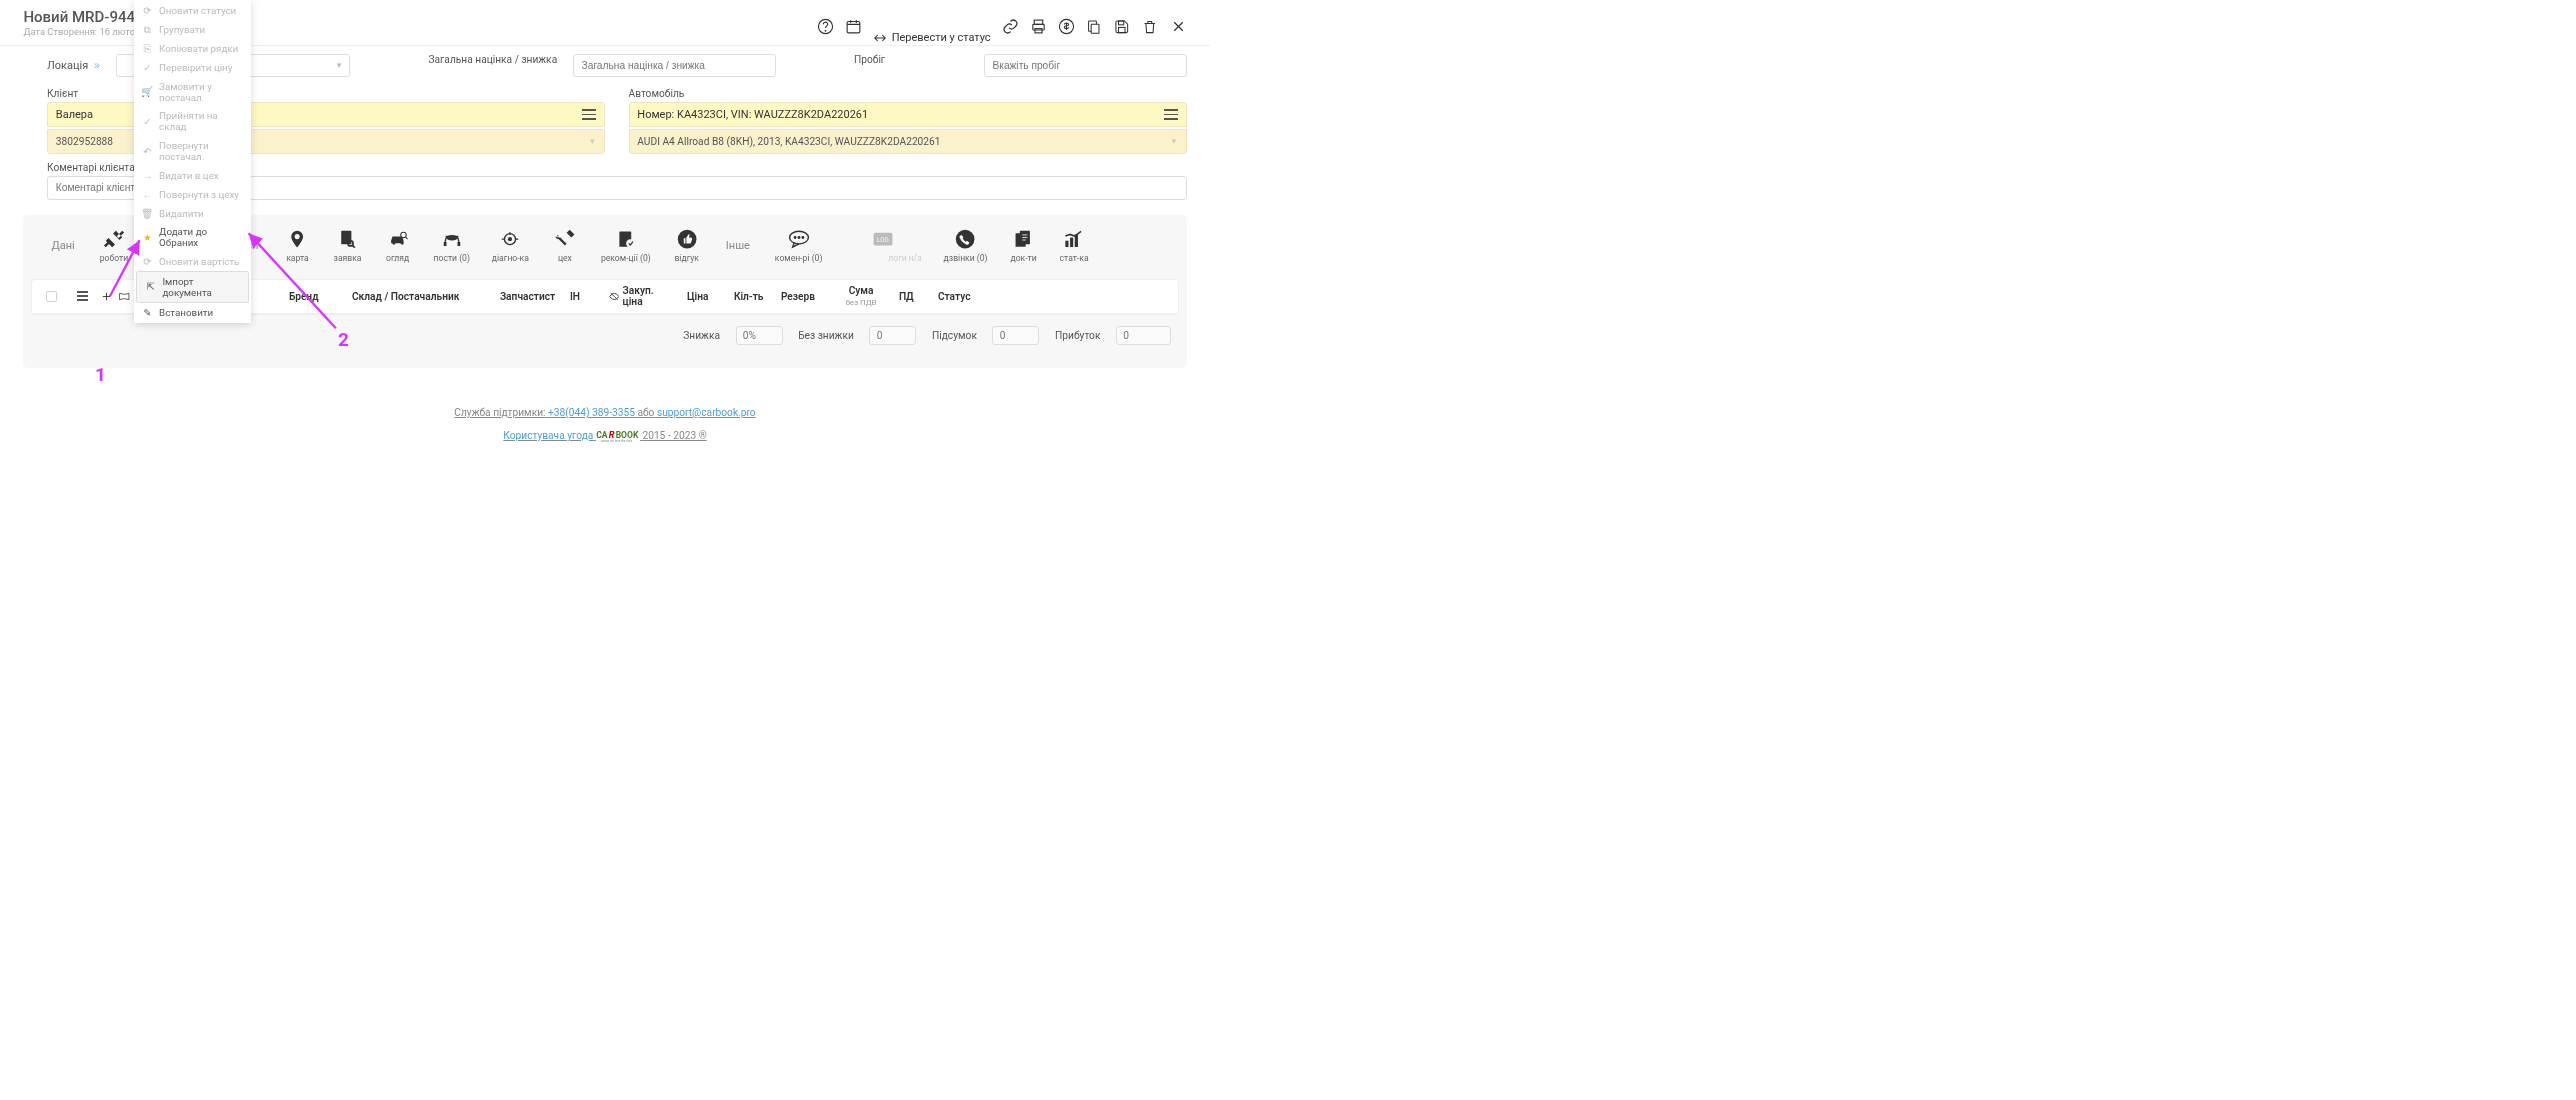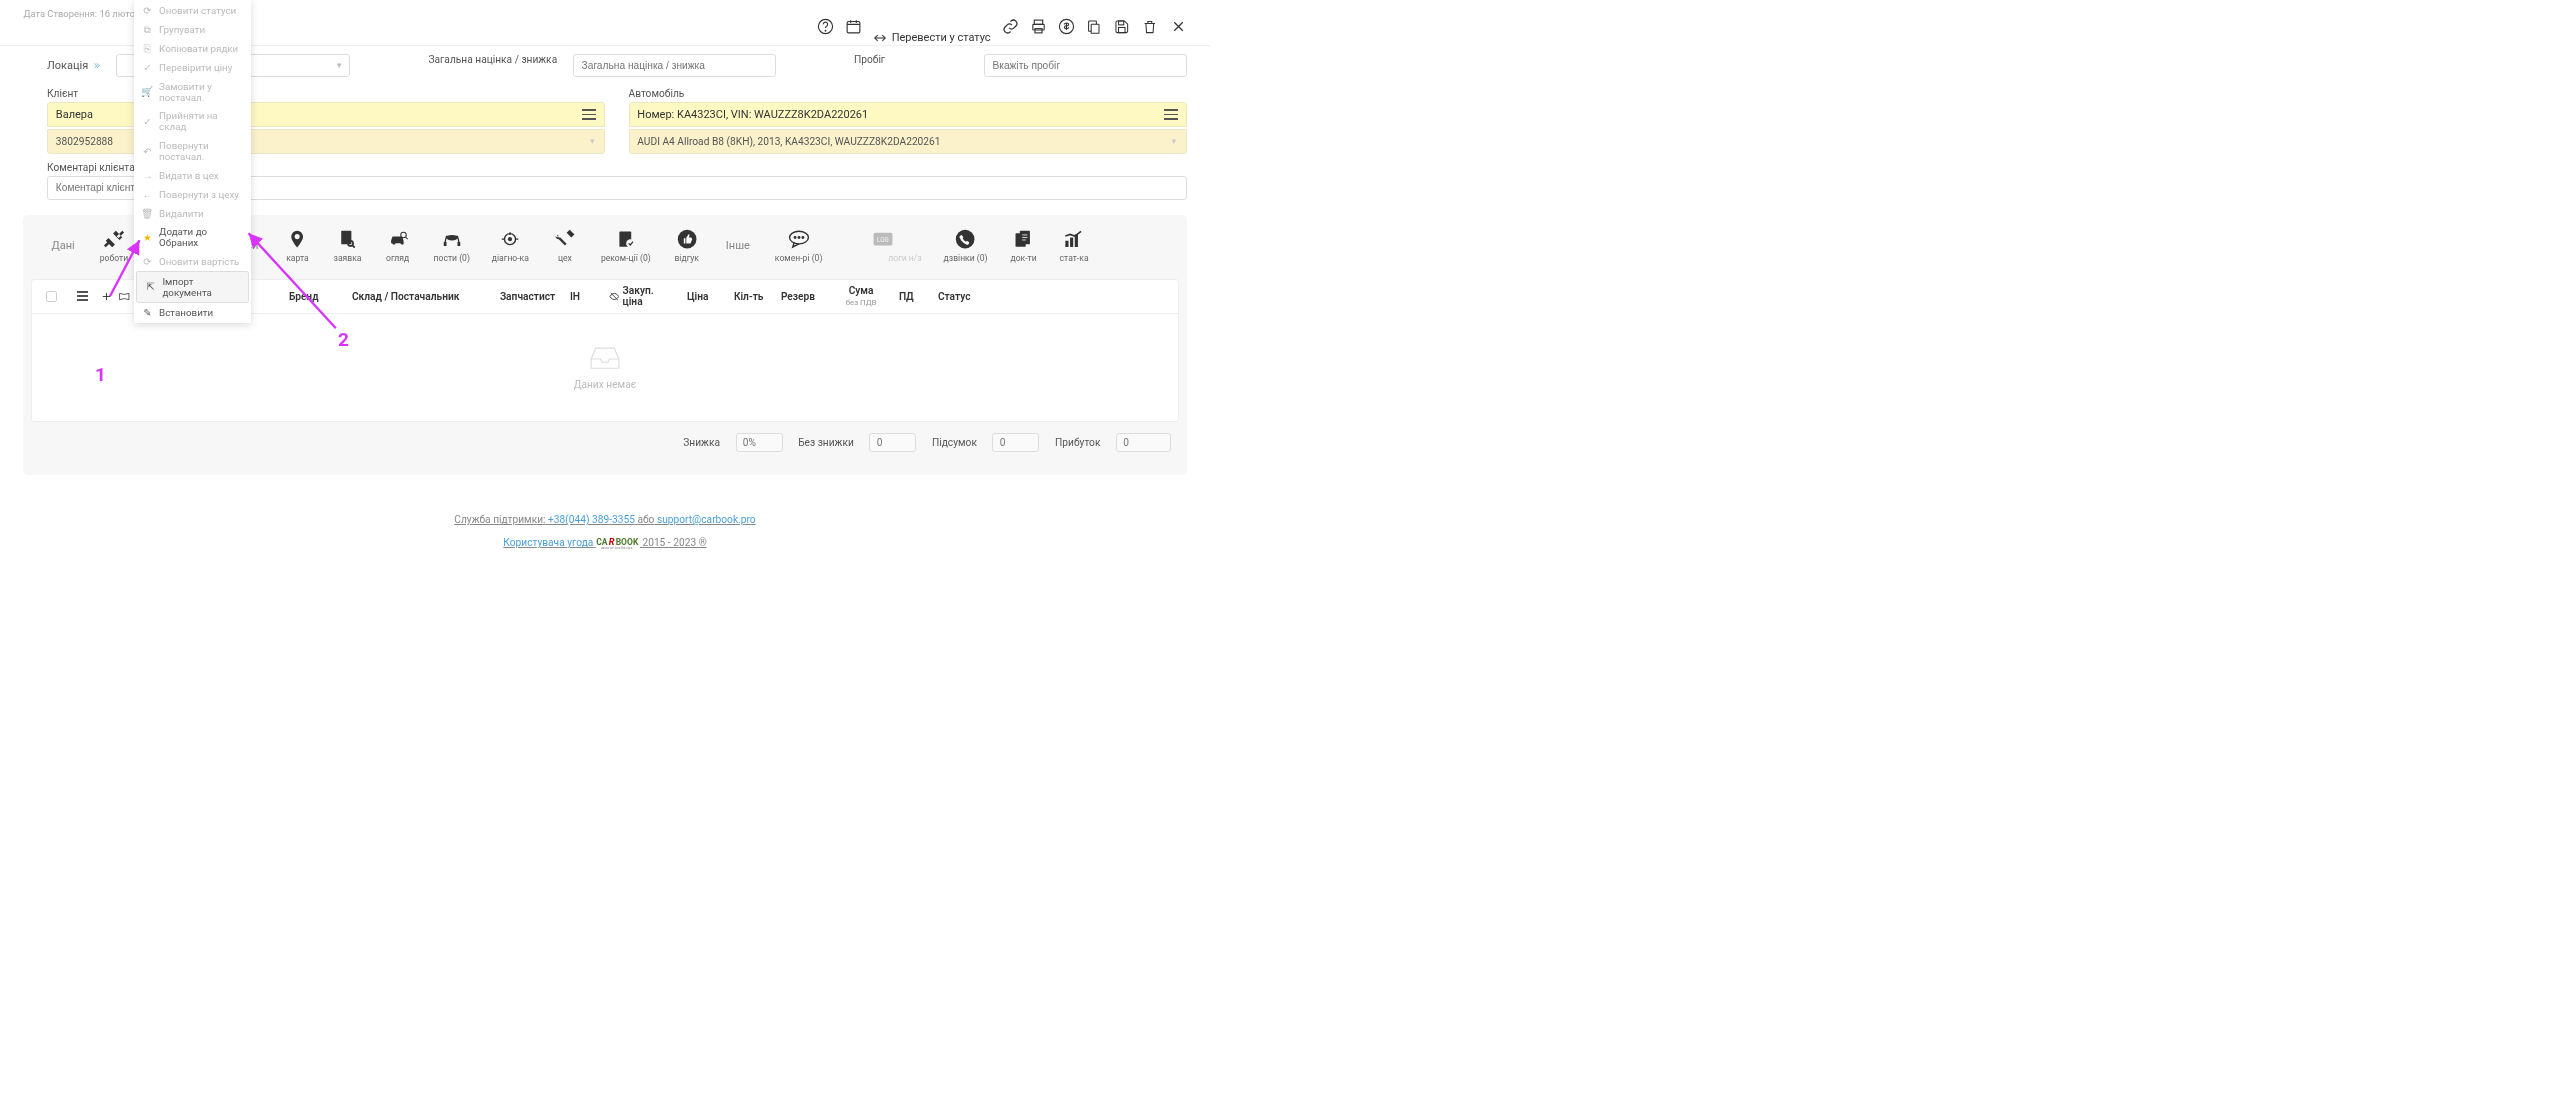--- a/index.html
+++ b/index.html
@@ -97,20 +97,30 @@
 
 .chk-box { width: 11px; height: 11px; border: 0.8px solid #ccc; border-radius: 2.3px; }
 svg { display: block; }
 </style>
 </head>
 <body>
 <div class="wrap">
 
 <div class="header">
   <div class="header-left">
+    <div style="display:flex;align-items:center;gap:6.3px">
+      <span class="title">Новий MRD-944</span>
+      <span class="header-tags">
+        <span class="tag">К</span>
+        <span class="tag">У</span>
+        <span class="tag">ЗЗ</span>
+        <span class="tag">Р</span>
+        <span class="tag">ОВ</span>
+      </span>
+    </div>
     <div class="subtitle">Дата Створення: 16 лютого</div>
   </div>
   <div class="header-right">
     <span class="hicon">
           <svg width="17" height="17" viewBox="0 0 24 24" fill="none" stroke="currentColor" stroke-width="1.6">
             <circle cx="12" cy="12" r="10"></circle>
             <path d="M9 9a3 3 0 115 2c-1 1-2 1.5-2 3"></path>
             <circle cx="12" cy="18" r="0.5" fill="currentColor"></circle>
           </svg>
         </span>
@@ -438,27 +448,20 @@
       <div class="th price">Ціна</div>
       <div class="th qty">Кіл-ть</div>
       <div class="th reserve">Резерв</div>
       <div class="th sum">
             <span>Сума</span>
             <span class="sub">без ПДВ</span>
           </div>
       <div class="th pd">ПД</div>
       <div class="th status">Статус</div>
     </div>
-    <div class="empty">
-      <svg width="34" height="28" viewBox="0 0 44 36" fill="none" stroke="#ddd" stroke-width="1.5">
-            <path d="M4 18l6-14h24l6 14v12H4V18z"></path>
-            <path d="M4 18h12l2 4h8l2-4h12"></path>
-          </svg>
-      <span>Даних немає</span>
-    </div>
   </div>
 
   <div class="totals">
     <span class="tlab">Знижка</span>
     <span class="tval">0%</span>
     <span class="tlab">Без знижки</span>
     <span class="tval">0</span>
     <span class="tlab">Підсумок</span>
     <span class="tval">0</span>
     <span class="tlab">Прибуток</span>

